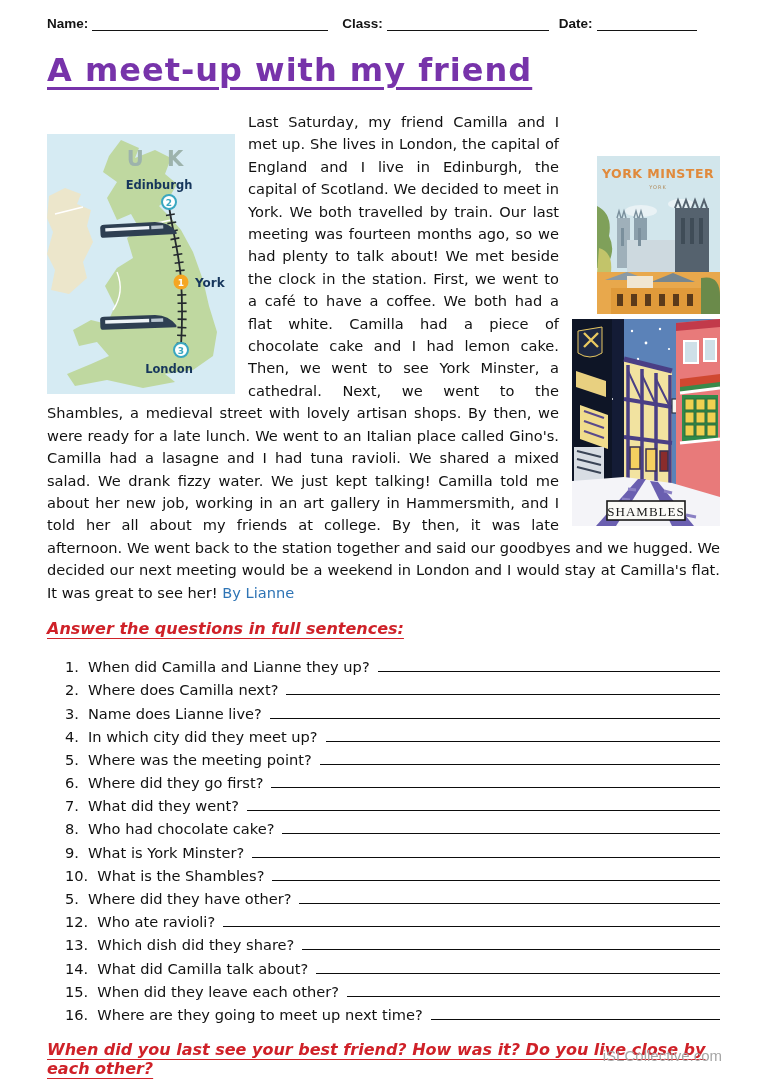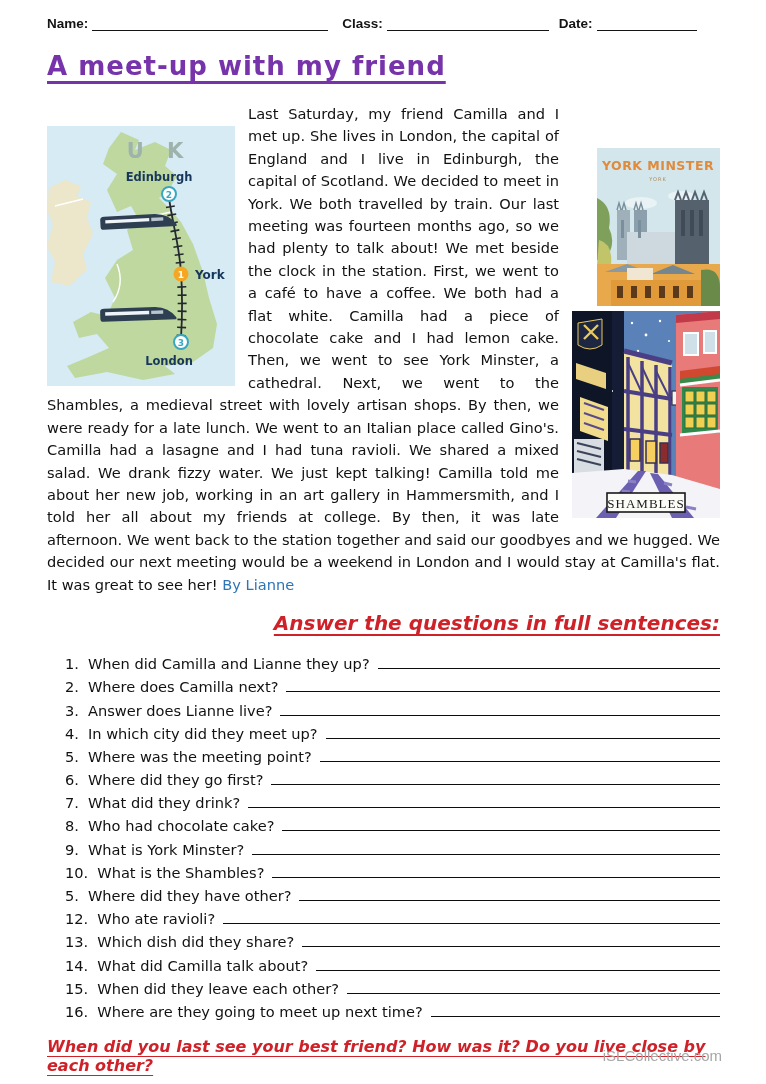--- a/index.html
+++ b/index.html
@@ -18,21 +18,21 @@
   .hdr { display:flex; align-items:flex-end; font-family:"Liberation Sans", sans-serif; font-weight:bold; font-size:13.5px; color:#141414; }
   .hdr .lbl { white-space:nowrap; margin-right:4px; }
   .hline { display:inline-block; border-bottom:1.6px solid #141414; height:14px; }
   .hline.name { width:236px; margin-right:14px; }
   .hline.class { width:162px; margin-right:10px; }
   .hline.date { width:100px; }
 
   
   .title {
     margin-top:20px;
-    font-size:26px; font-weight:bold; letter-spacing:1px;
+    font-size:32px; font-weight:bold; letter-spacing:1px;
     color:var(--purple);
     text-decoration:underline;
     text-decoration-thickness:2.5px;
     text-underline-offset:6px;
   }
 
   
   .passage {
     display:flow-root;
     margin-top:22px;
@@ -43,22 +43,22 @@
   .map-float { float:left; width:188px; height:260px; margin:23px 13px 6px 0; }
   .posters-float { float:right; width:148px; margin:45px 0 8px 13px; }
   .poster-york { display:block; width:123px; height:158px; margin-left:auto; }
   .poster-shambles { display:block; width:148px; height:207px; margin-top:5px; }
   .byline { color:var(--blue); }
 
   
   .q-heading {
     margin-top:15px;
     color:var(--red);
-    font-size:20px; font-weight:bold; font-style:italic;
-    text-decoration:underline; text-underline-offset:4px;text-align:right;
+    font-size:16px; font-weight:bold; font-style:italic;
+    text-decoration:underline; text-underline-offset:4px;
   }
   .q-list { margin:14px 0 0 18px; }
   .q-row { display:flex; align-items:flex-end; height:23.2px; font-size:14.6px; }
   .q-num { white-space:nowrap; margin-right:9px; }
   .q-text { white-space:nowrap; }
   .q-line { flex:1; border-bottom:1.3px solid #0d0d0d; margin:0 0 3px 8px; min-width:30px; }
 
   
   .prompt {
     margin-top:17px;
@@ -262,41 +262,41 @@
         <span class="q-text">When did Camilla and Lianne they up?</span>
         <span class="q-line"></span>
       </div>
         <div class="q-row">
         <span class="q-num">2.</span>
         <span class="q-text">Where does Camilla next?</span>
         <span class="q-line"></span>
       </div>
         <div class="q-row">
         <span class="q-num">3.</span>
-        <span class="q-text">Answer does Lianne live?</span>
+        <span class="q-text">Name does Lianne live?</span>
         <span class="q-line"></span>
       </div>
         <div class="q-row">
         <span class="q-num">4.</span>
         <span class="q-text">In which city did they meet up?</span>
         <span class="q-line"></span>
       </div>
         <div class="q-row">
         <span class="q-num">5.</span>
         <span class="q-text">Where was the meeting point?</span>
         <span class="q-line"></span>
       </div>
         <div class="q-row">
         <span class="q-num">6.</span>
         <span class="q-text">Where did they go first?</span>
         <span class="q-line"></span>
       </div>
         <div class="q-row">
         <span class="q-num">7.</span>
-        <span class="q-text">What did they drink?</span>
+        <span class="q-text">What did they went?</span>
         <span class="q-line"></span>
       </div>
         <div class="q-row">
         <span class="q-num">8.</span>
         <span class="q-text">Who had chocolate cake?</span>
         <span class="q-line"></span>
       </div>
         <div class="q-row">
         <span class="q-num">9.</span>
         <span class="q-text">What is York Minster?</span>

